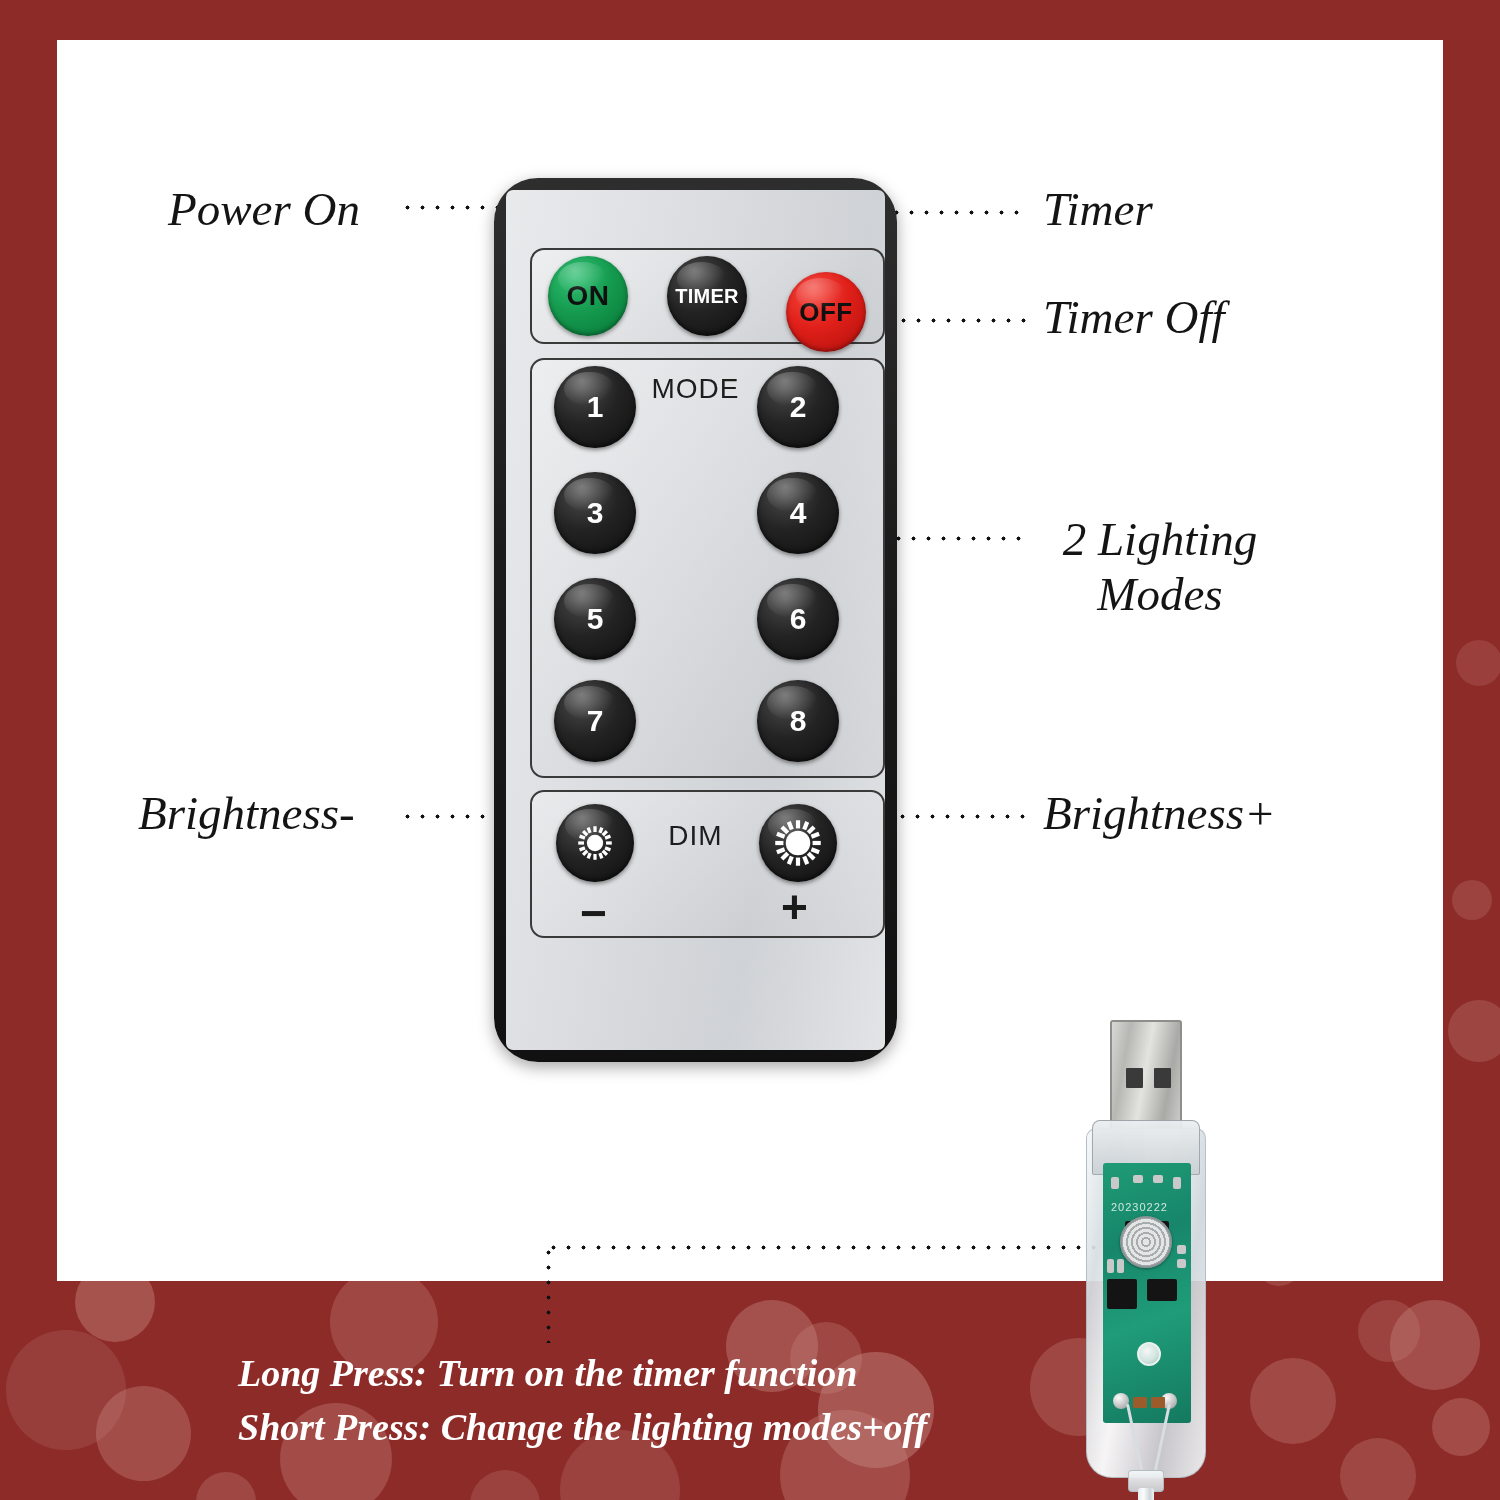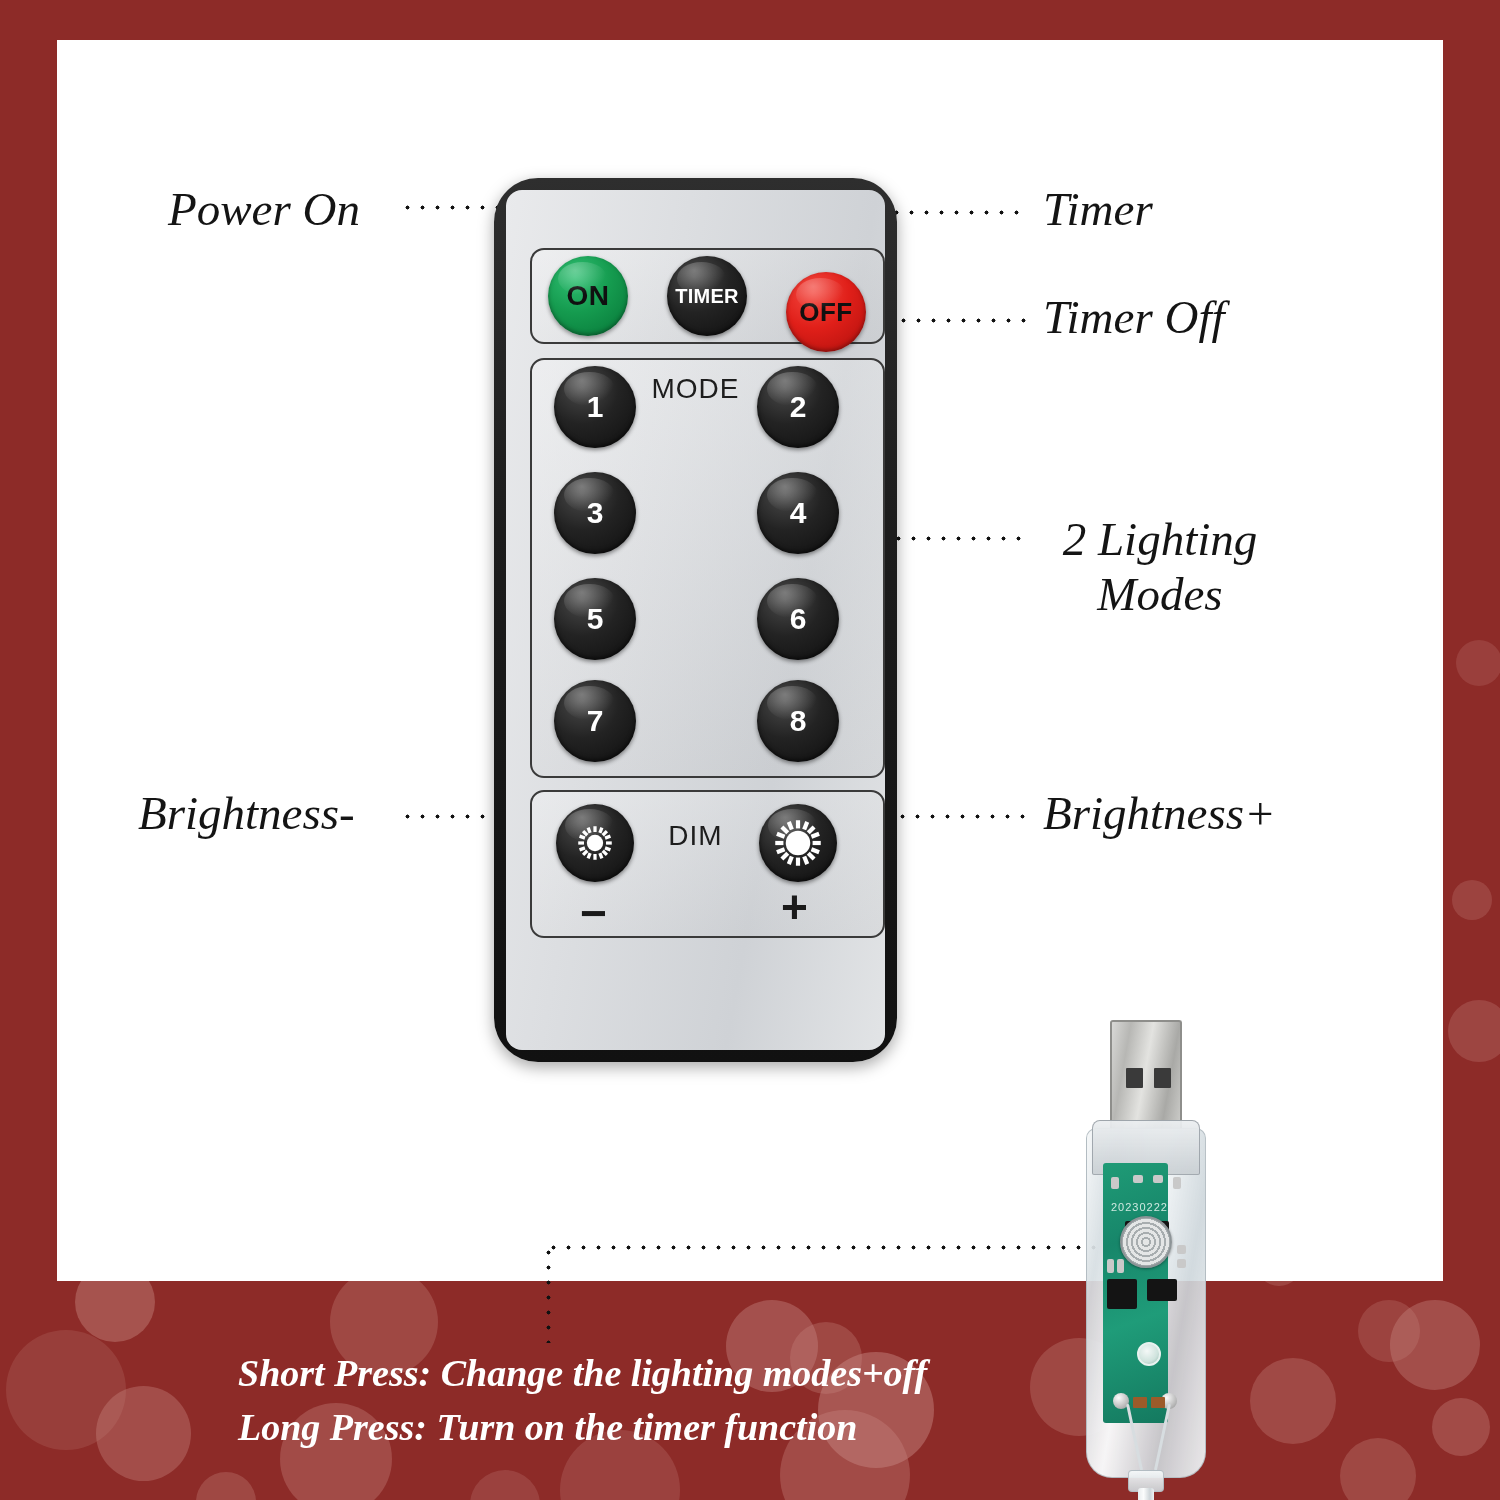--- a/index.html
+++ b/index.html
@@ -50,21 +50,21 @@
     border-radius: 44px;
     background: linear-gradient(180deg,#2e2e2e 0%, #1c1c1c 40%, #111 100%);
     box-shadow: 0 5px 16px rgba(0,0,0,.35);
   }
   #remote-face {
     position: absolute;
     left: 12px;
     top: 12px;
     right: 12px;
     bottom: 12px;
-    border-radius: 16px;
+    border-radius: 7px;
     background: linear-gradient(100deg,#e9eaec 0%, #dcdee1 35%, #cfd2d6 70%, #e2e4e6 100%);
   }
 
   .panel-box {
     position: absolute;
     border: 2px solid #3a3a3a;
     border-radius: 14px;
     box-sizing: border-box;
     background: linear-gradient(160deg, rgba(255,255,255,.30), rgba(0,0,0,.03));
   }
@@ -234,21 +234,21 @@
     left: 4px; top: 108px;
     width: 120px; height: 350px;
     background: linear-gradient(100deg, rgba(246,248,249,.97) 0%, rgba(214,222,226,.92) 18%, rgba(250,252,253,.97) 42%, rgba(205,214,219,.9) 72%, rgba(239,243,245,.95) 100%);
     border-radius: 10px 10px 26px 26px;
     border: 1.5px solid rgba(170,180,186,.8);
     box-sizing: border-box;
   }
   #usb-pcb {
     position: absolute;
     left: 21px; top: 143px;
-    width: 65px; height: 260px;
+    width: 88px; height: 260px;
     background: linear-gradient(160deg,#1f9b76 0%, #17866a 30%, #1f9c79 60%, #14795f 100%);
     border-radius: 3px;
   }
   #usb-pcb-date {
     position: absolute;
     left: 8px; top: 38px;
     font-family: "Liberation Sans", sans-serif;
     font-size: 11px;
     color: #cfe9e0;
     letter-spacing: 1px;
@@ -541,17 +541,17 @@
     <div id="usb-button"></div>
     <div id="usb-led"></div>
 
     <div class="wire" id="wire-l"></div>
     <div class="wire" id="wire-r"></div>
     <div id="usb-strain"></div>
     <div id="usb-cable"></div>
   </div>
 
   <div id="bottom-text">
+    <div class="instr">Long Press: Turn on the timer function</div>
     <div class="instr">Short Press: Change the lighting modes+off</div>
-    <div class="instr">Long Press: Turn on the timer function</div>
   </div>
 
 </div>
 
 </body></html>

